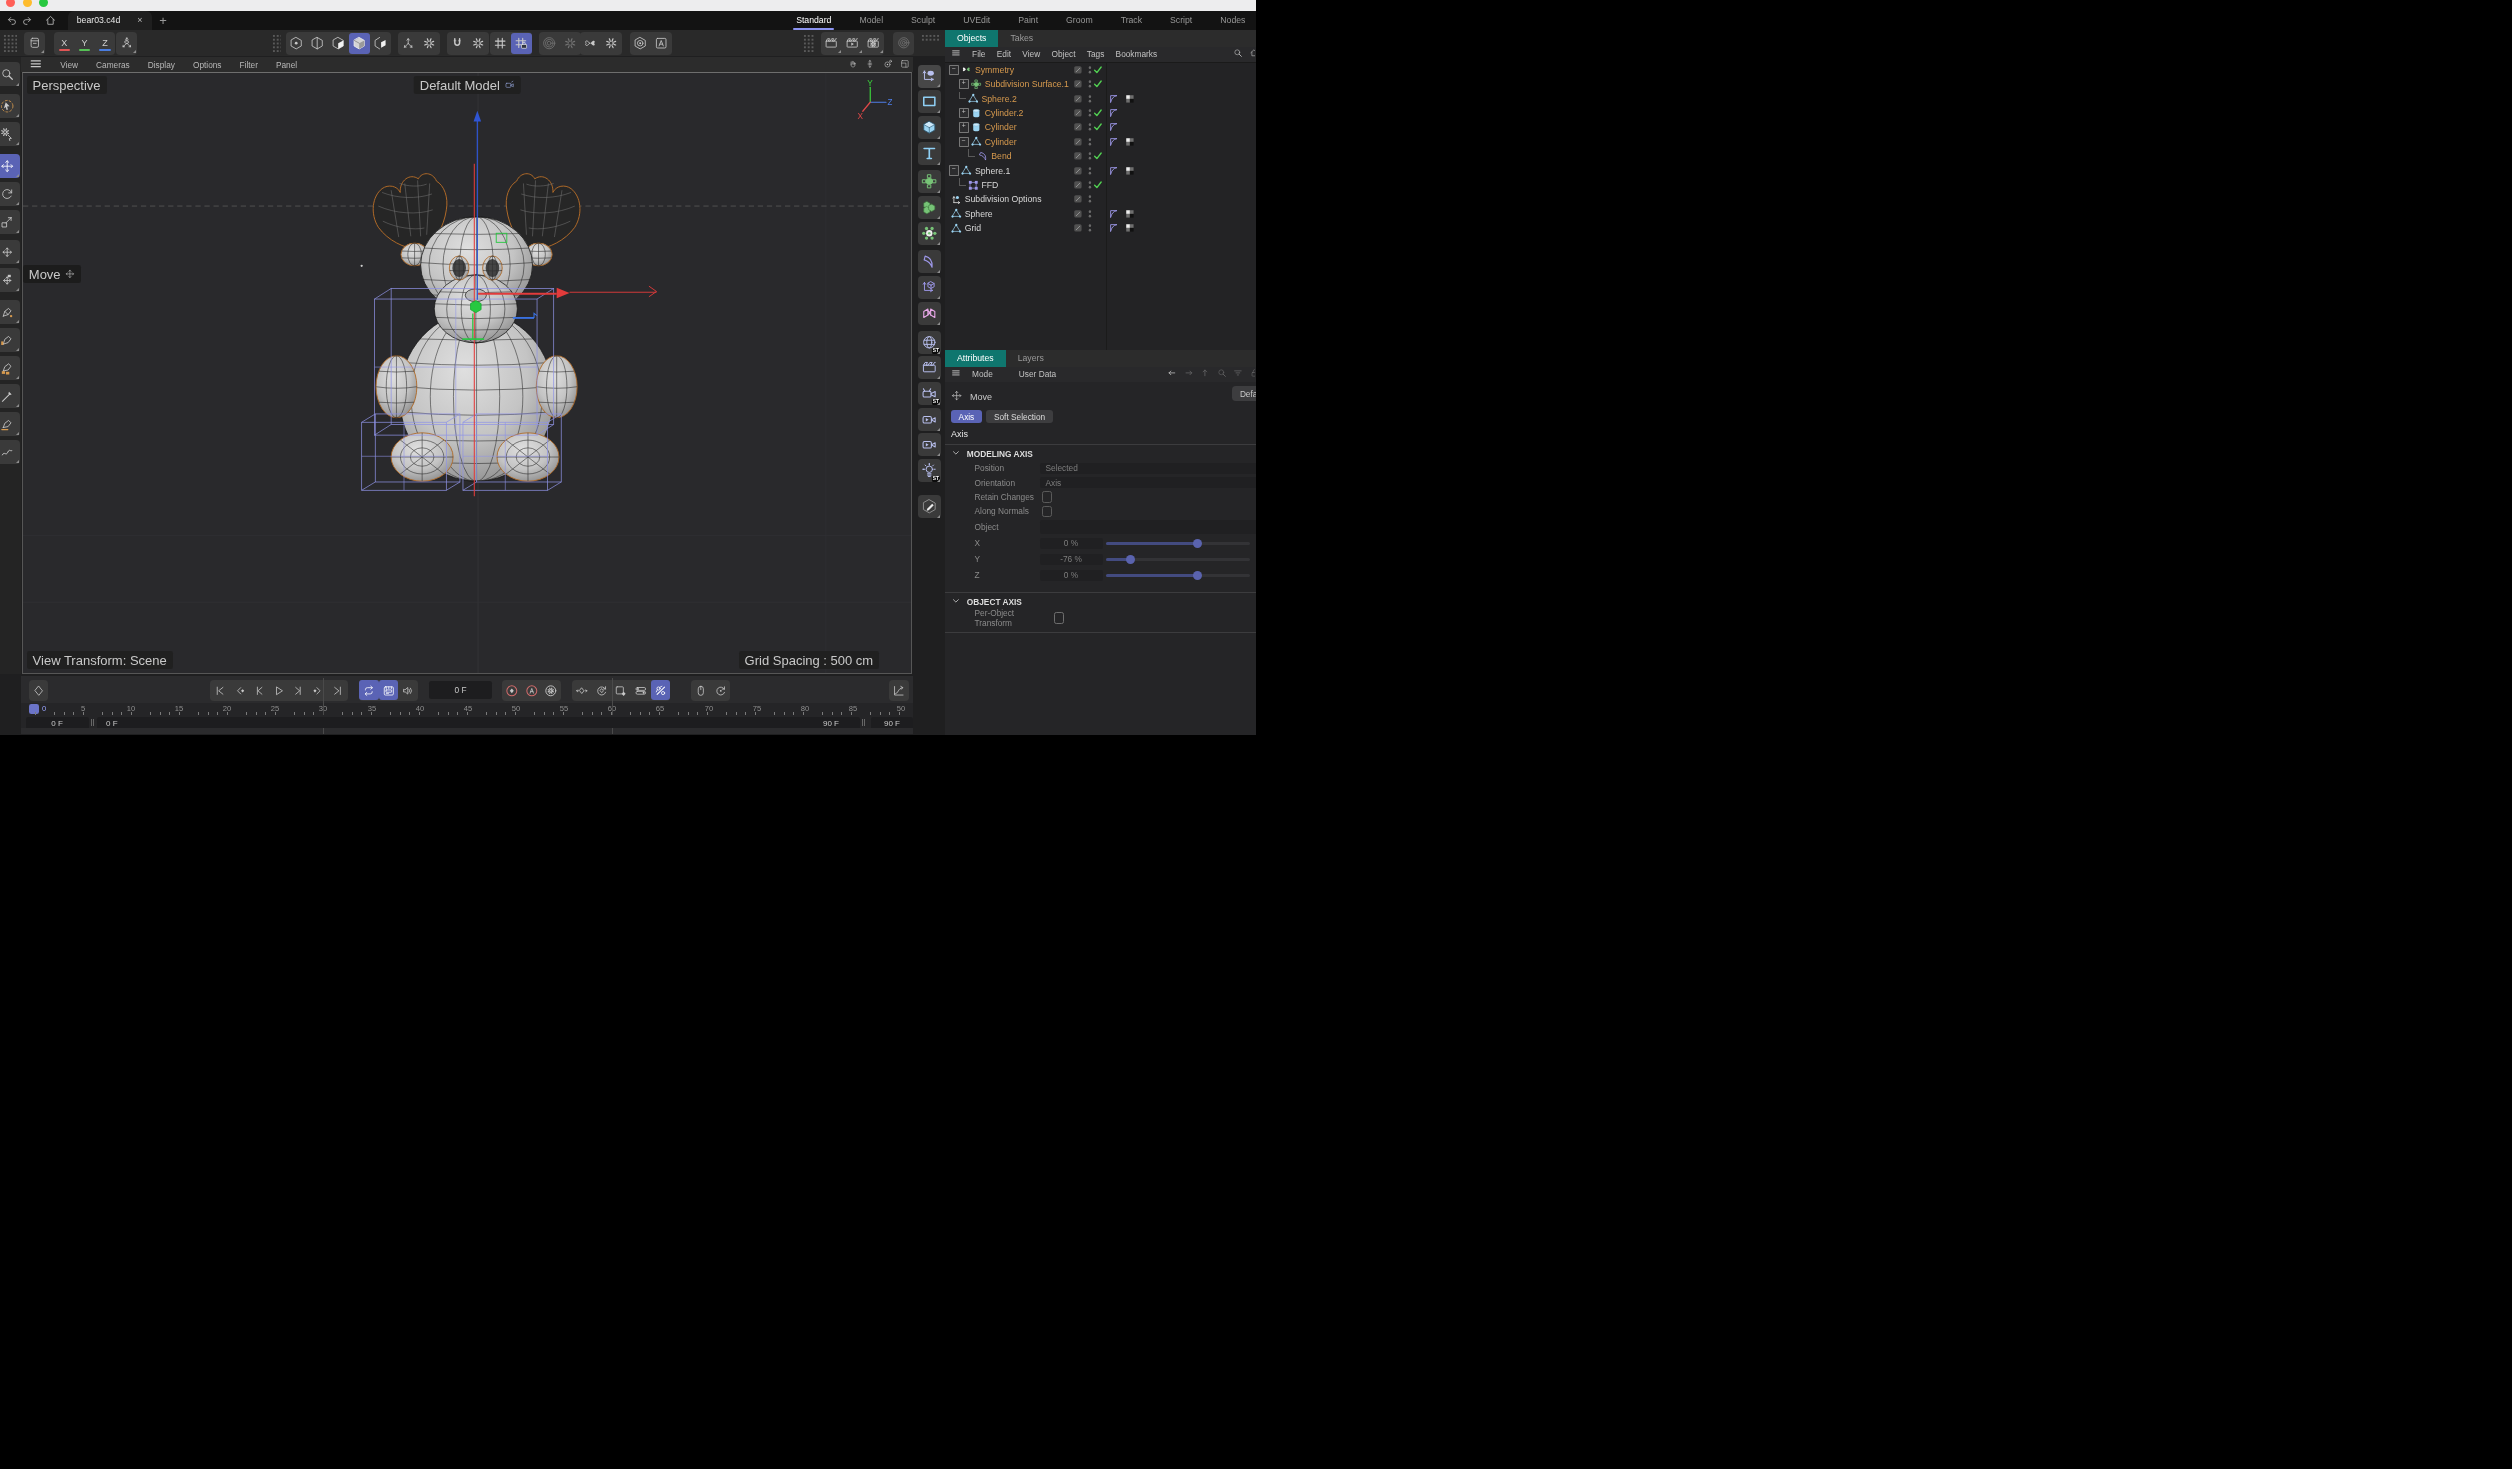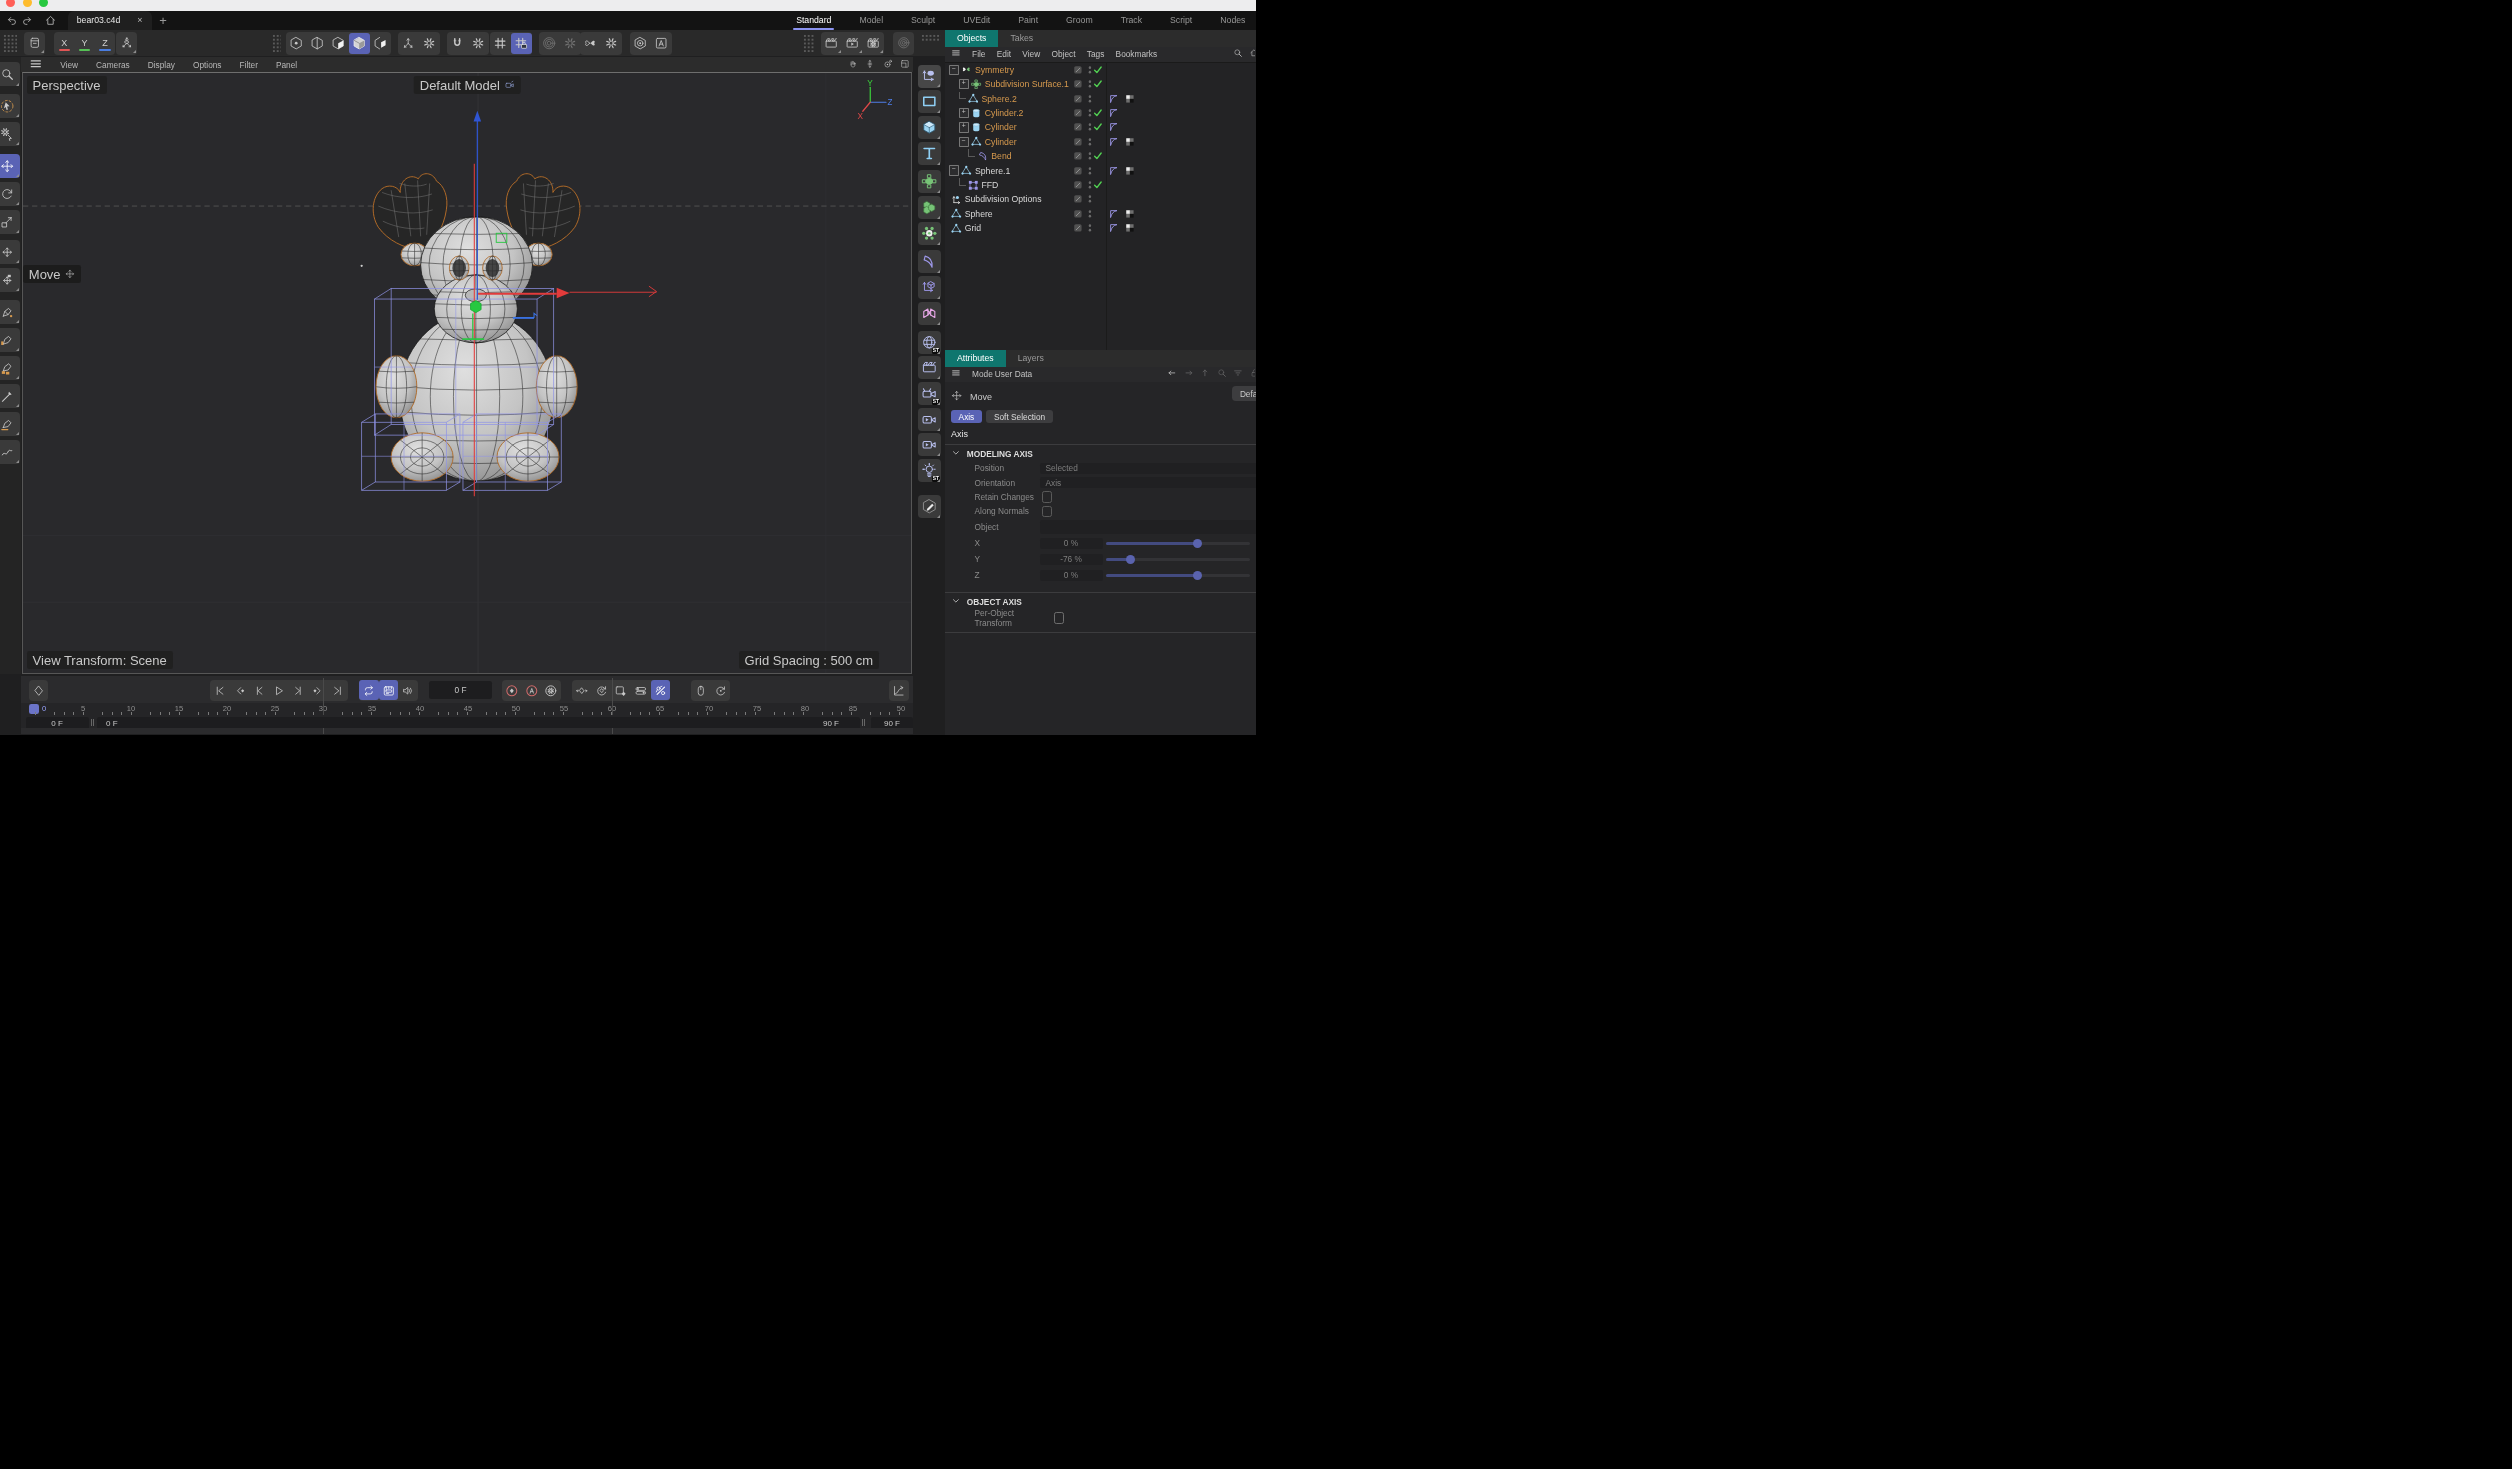--- a/index.html
+++ b/index.html
@@ -1265,21 +1265,21 @@
 
     <div class="attr">
       <div class="ptabs" id="atTabs">
           <span class="ptab active">Attributes</span>
           <span class="ptab ">Layers</span>
         </div>
       <div class="pmenu">
         <span><svg width="9.8" height="9.8" viewBox="0 0 24 24" fill="none" stroke="#c9c9c9" stroke-width="1.4" stroke-linecap="round" stroke-linejoin="round">
               <path d="M4 7h16M4 12h16M4 17h16" stroke-width="2.2"></path>
             </svg></span>
-        <span id="atMenuItems" style="display:flex;gap:2px">
+        <span id="atMenuItems" style="display:flex;gap:26px">
             <span>Mode</span>
             <span>User Data</span>
           </span>
         <span class="pmenu-right" style="gap:6.8px">
           <span><svg width="9.8" height="9.8" viewBox="0 0 24 24" fill="none" stroke="#c9c9c9" stroke-width="1.4" stroke-linecap="round" stroke-linejoin="round">
                 <path d="M19 12H5M9.5 7.5 5 12l4.5 4.5" stroke-width="1.8"></path>
               </svg></span>
           <span style="opacity:.4"><svg width="9.8" height="9.8" viewBox="0 0 24 24" fill="none" stroke="#c9c9c9" stroke-width="1.4" stroke-linecap="round" stroke-linejoin="round">
                 <path d="M5 12h14M14.5 7.5 19 12l-4.5 4.5" stroke-width="1.8"></path>
               </svg></span>

